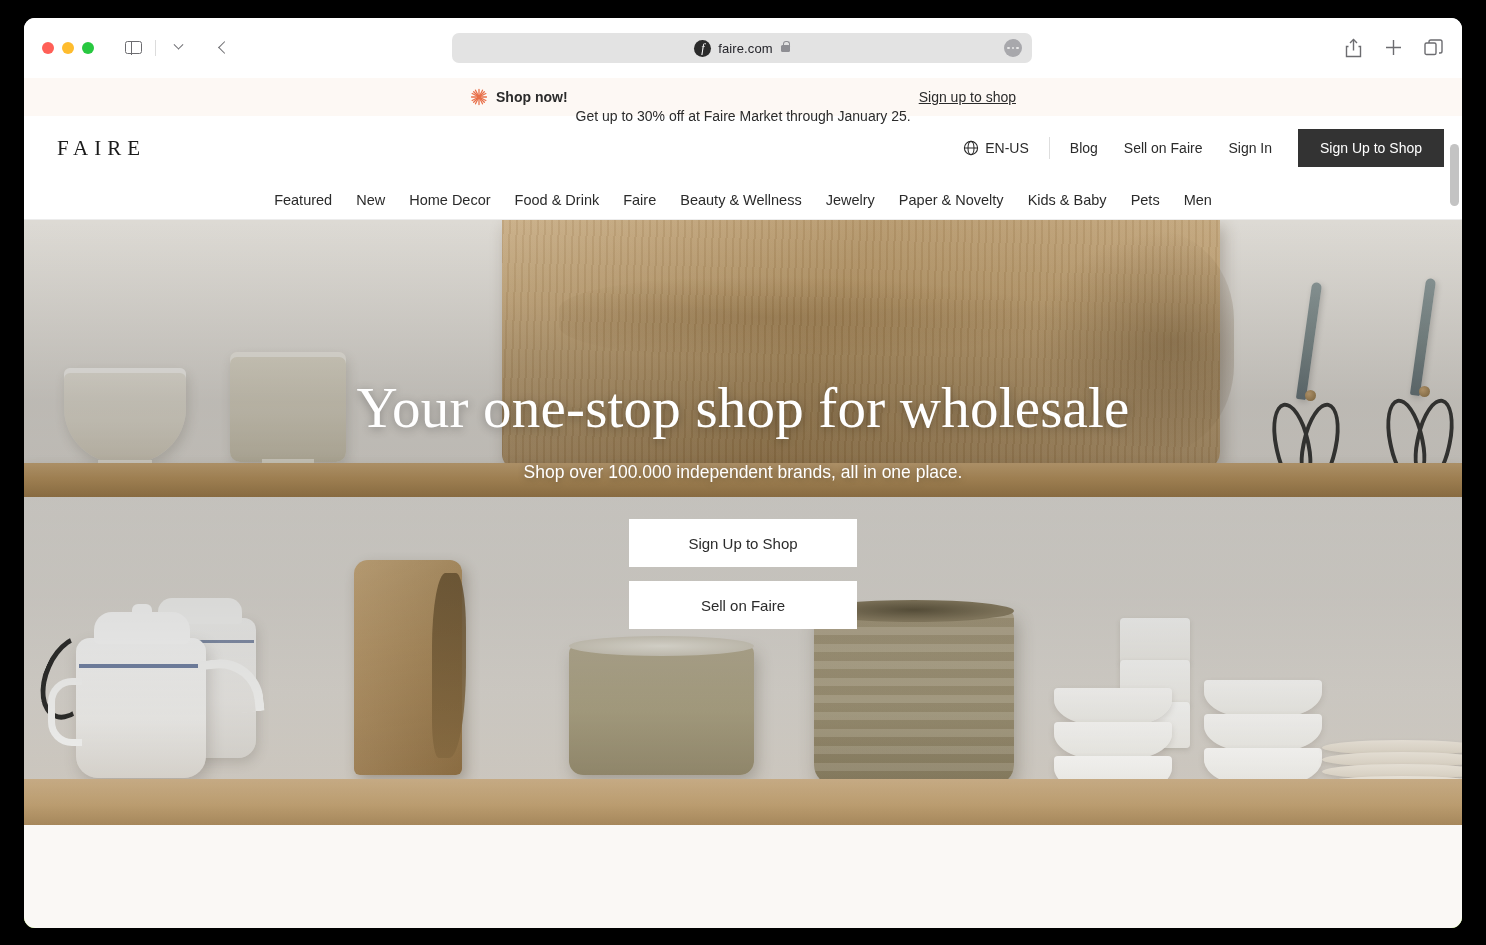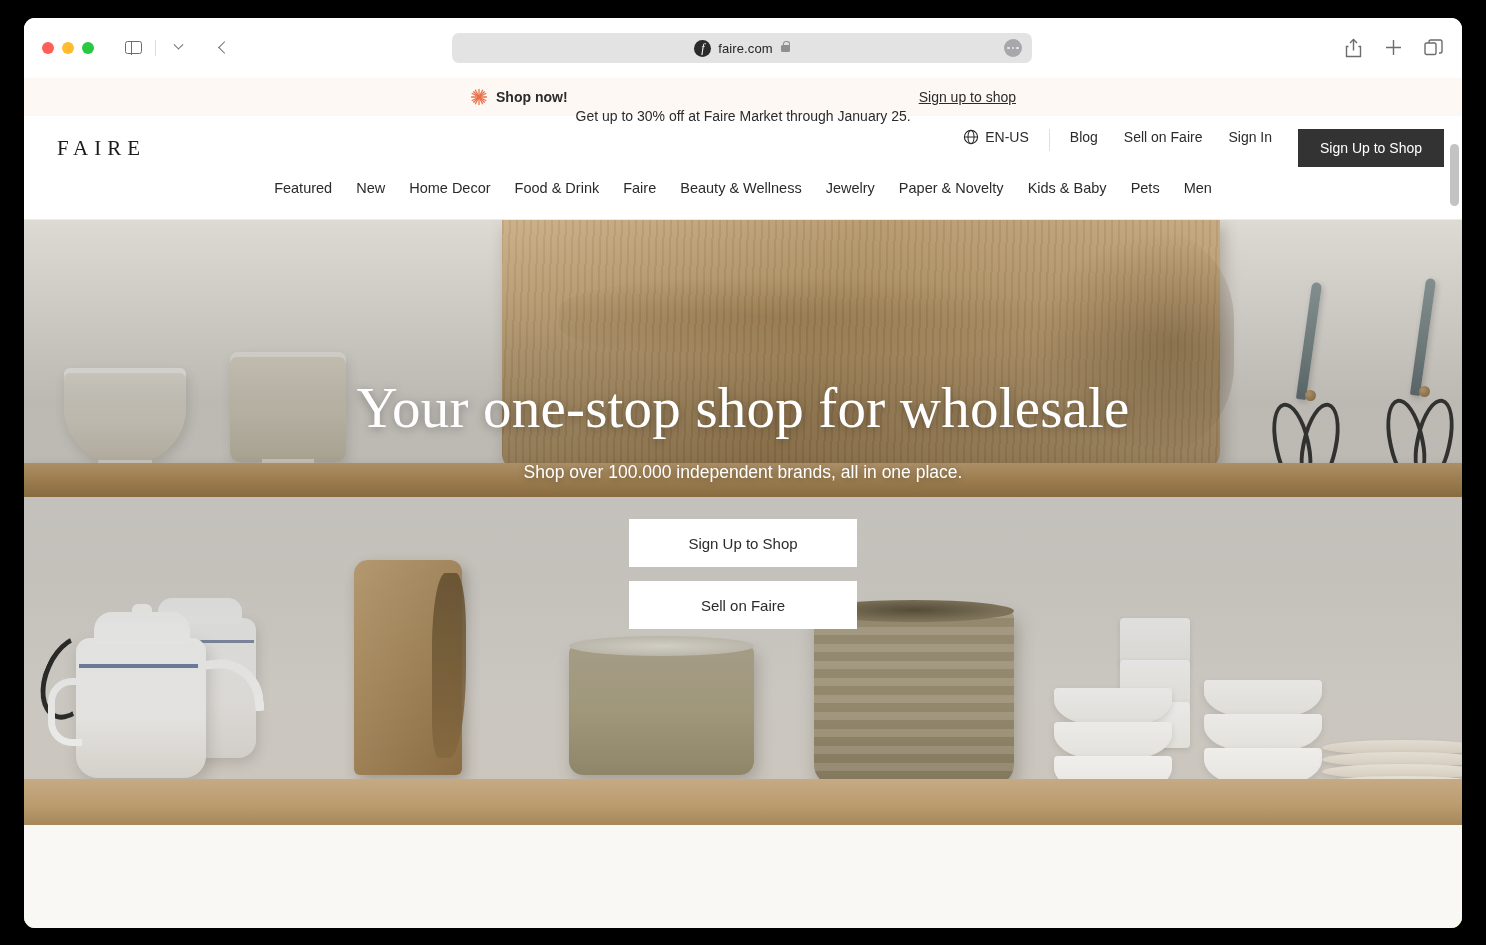--- a/index.html
+++ b/index.html
@@ -205,21 +205,21 @@
     position: absolute;
     right: 14px; top: 50%;
     transform: translateY(-50%);
     width: 20px; height: 20px;
     color: #3a3a3a;
   }
 
   .header-right {
     margin-left: auto;
     display: flex;
-    align-items: flex-start;
+    align-items: center;
   }
   .locale {
     display: flex; align-items: center; gap: 6px;
     font-size: 14px; color: #2b2b2b;
     margin-right: 20px;
   }
   .hdr-sep { width:1px; height:22px; background:#dedede; margin-right:20px; }
   .hdr-link {
     font-size: 14px;
     color: #2b2b2b;
@@ -237,20 +237,21 @@
     padding: 0 22px;
     cursor: pointer;
     white-space: nowrap;
   }
 
   
   .catnav {
     height: 40px;
     background: #fff;
     display: flex;
+    align-items: center;
     justify-content: center;
     gap: 24px;
     border-bottom: 1px solid #ececec;
   }
   .cat-item {
     font-size: 14.5px;
     color: #2b2b2b;
     white-space: nowrap;
     cursor: pointer;
   }

